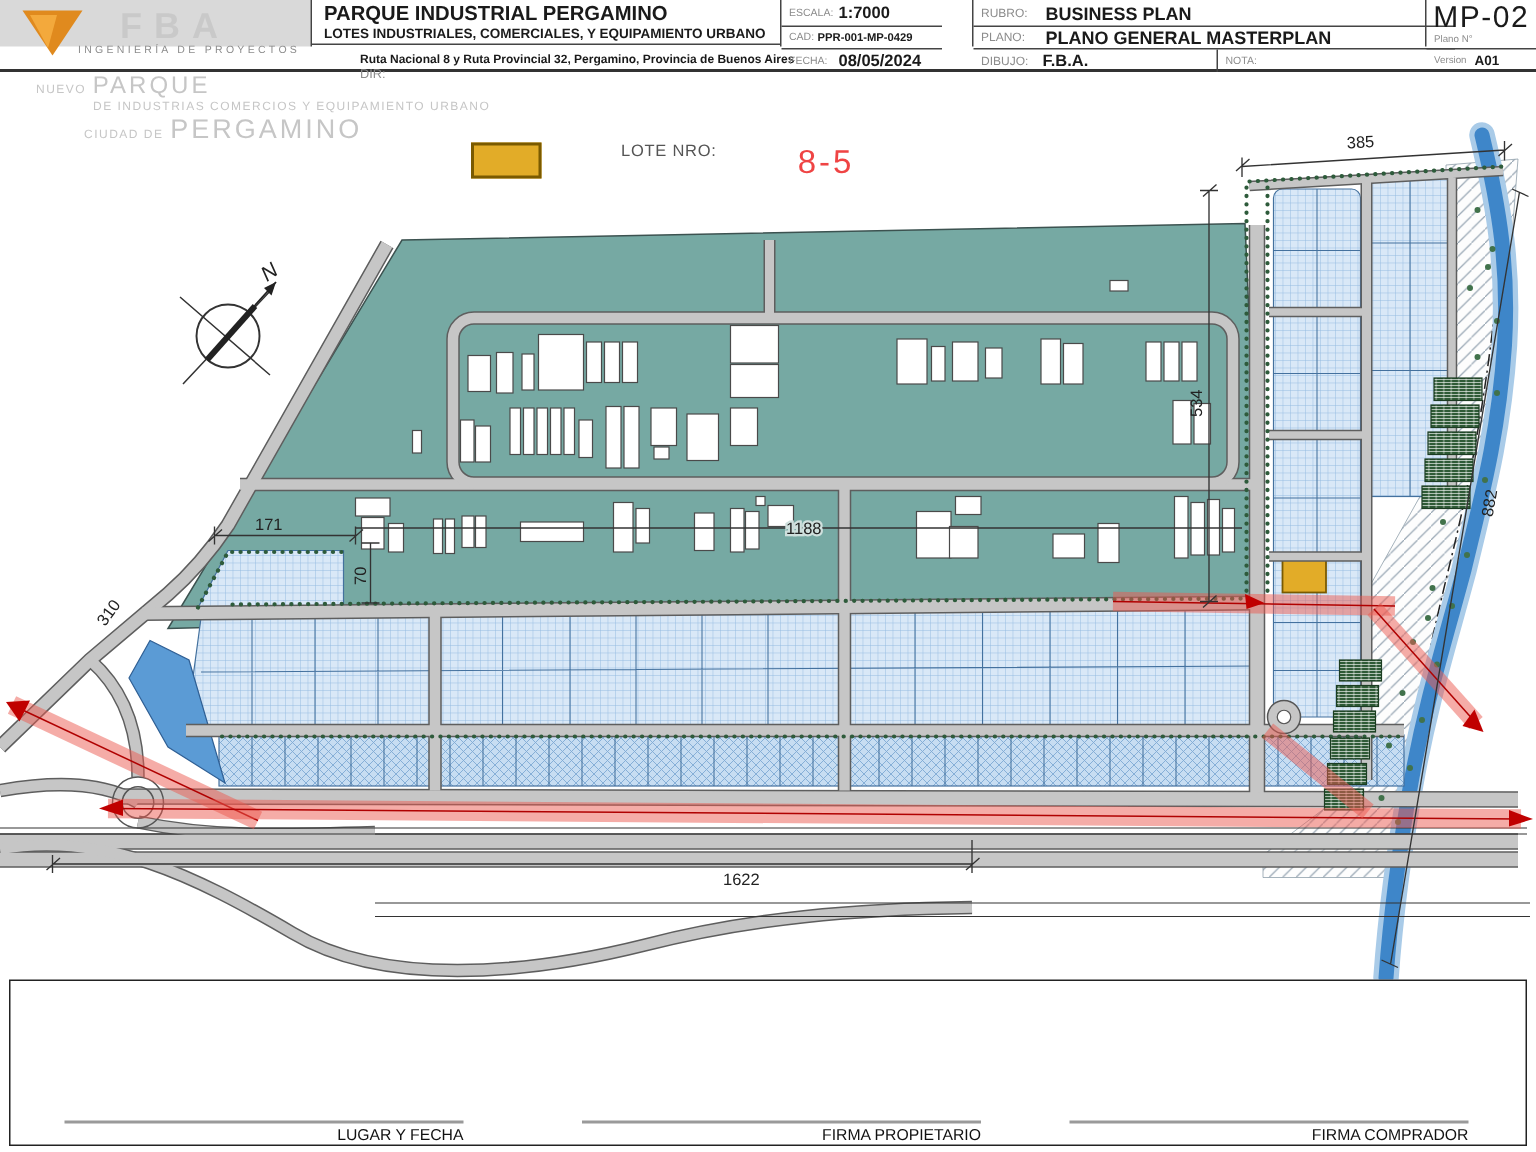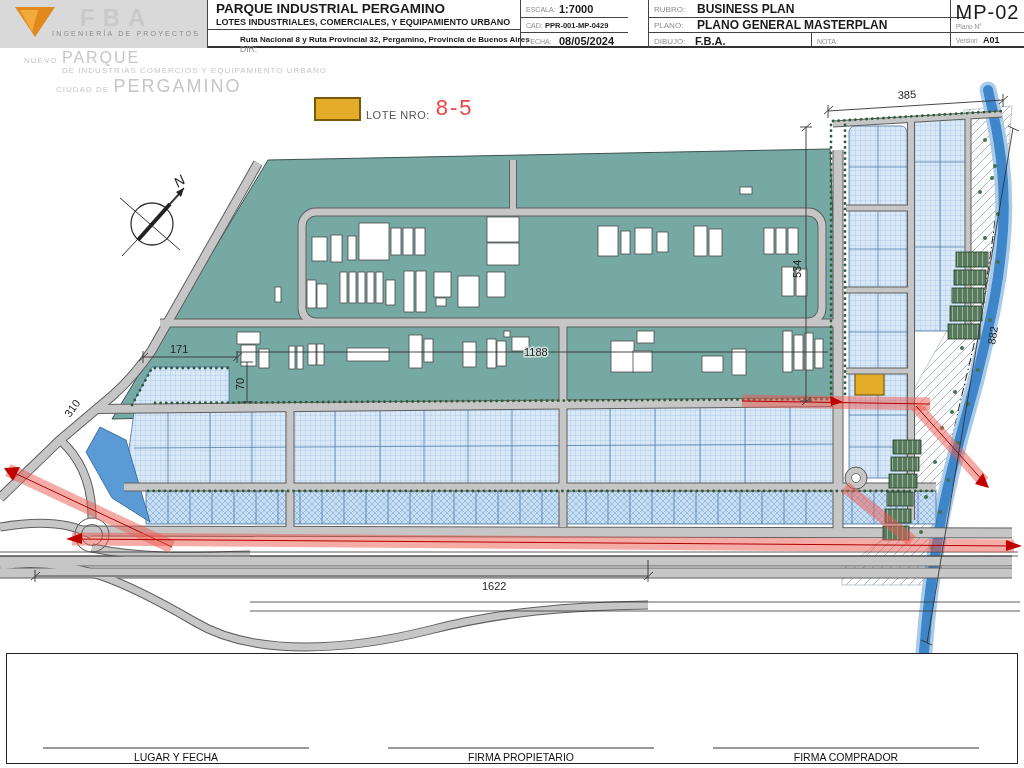--- a/index.html
+++ b/index.html
@@ -5,21 +5,21 @@
   :root{
     --teal:#76A9A3; --lot-yellow:#E2AC28; --road:#C6C6C6; --road-edge:#5E5E5E;
     --red:#D9534A; --river:#3E86C9; --river-light:#A9CBE8; --tree:#2E5B3B;
     --logo-orange:#E08A1E; --wm:#C6C6C6; --ink:#1a1a1a; --lbl:#8c8c8c;
   }
   *{margin:0;padding:0;box-sizing:border-box;}
   html,body{width:1024px;height:768px;background:#fff;overflow:hidden;
     font-family:"Liberation Sans", sans-serif;color:var(--ink);}
   
   #titleblock{position:absolute;top:0;left:0;width:1024px;height:48px;background:#fff;border-bottom:2px solid #333;}
-  .tb-cell{position:absolute;top:0;height:48px;border-left:1.5px solid #444;}
+  .tb-cell{position:absolute;top:0;height:31px;border-left:1.5px solid #444;}
   #cell-logo{left:0;width:207px;border-left:none;background:#D9D9D9;}
   #logo-tri{position:absolute;left:14px;top:6px;}
   #logo-brand{position:absolute;left:80px;top:4px;font-size:24px;font-weight:bold;letter-spacing:8px;color:#c9c9c9;}
   #logo-tag{position:absolute;left:52px;top:30px;font-size:7px;letter-spacing:2.2px;color:#8d8d8d;white-space:nowrap;}
   #cell-title{left:207px;width:313px;}
   .t-row1{position:absolute;left:8px;top:1px;font-size:13.5px;font-weight:bold;white-space:nowrap;}
   .t-row2{position:absolute;left:8px;top:17px;font-size:9px;font-weight:bold;white-space:nowrap;}
   .t-row3{position:absolute;left:0;top:29px;width:100%;height:19px;border-top:1px solid #444;}
   .t-dir-label{position:absolute;left:8px;top:14px;font-size:8.5px;color:var(--lbl);margin-left:24px;}
   .t-dir-value{position:absolute;left:32px;top:5px;font-size:8px;font-weight:bold;white-space:nowrap;}
@@ -41,29 +41,29 @@
   #mp-vvalue{position:absolute;left:32px;top:2px;font-size:9px;font-weight:bold;}
   
   #watermark{position:absolute;left:24px;top:49px;color:var(--wm);white-space:nowrap;}
   #wm1 .sm{font-size:8px;letter-spacing:1px;}
   #wm1 .bg{font-size:16px;letter-spacing:2px;}
   #wm2{font-size:8px;letter-spacing:1px;margin-left:38px;margin-top:-1px;}
   #wm3{margin-left:32px;margin-top:1px;}
   #wm3 .sm{font-size:8px;letter-spacing:1px;}
   #wm3 .bg{font-size:18px;letter-spacing:2px;}
   
-  #legend{position:absolute;left:314px;top:95px;display:flex;align-items:flex-end;}
+  #legend{position:absolute;left:314px;top:95px;display:flex;align-items:flex-start;gap:48px;}
   #legend-swatch{width:47px;height:24px;background:var(--lot-yellow);border:2px solid #7a5a00;}
   #legend-label{font-size:11px;color:#555;margin-left:5px;letter-spacing:.5px;}
   #legend-value{font-size:22px;color:#ef4444;margin-left:6px;letter-spacing:2px;}
   
   #sigbox{position:absolute;left:6px;top:653px;width:1012px;height:111px;border:1.5px solid #222;background:#fff;}
   .sig{position:absolute;top:93px;width:266px;}
   .sig .line{border-top:2.5px solid #9a9a9a;}
-  .sig .cap{text-align:center;font-size:10.5px;margin-top:2px;color:#111;}
+  .sig .cap{text-align:right;font-size:10.5px;margin-top:2px;color:#111;}
   #sig1{left:36px;} #sig2{left:381px;} #sig3{left:706px;}
   
   #map{position:absolute;left:0;top:0;width:1024px;height:768px;}
   .teal{fill:var(--teal);stroke:#3C5250;stroke-width:1;}
   .dim{stroke:#333;stroke-width:.9;fill:none;}
   .dimtxt{font-size:11px;fill:#222;}
   .halo{paint-order:stroke;stroke:#cfe0dd;stroke-width:3px;}
   .bld{fill:#fff;stroke:#4A4A4A;stroke-width:.8;}
   .lotline{stroke:#44719E;stroke-width:.7;fill:none;}
   .treedots{stroke:var(--tree);stroke-width:2.8;stroke-dasharray:0.1 5.5;stroke-linecap:round;fill:none;}

